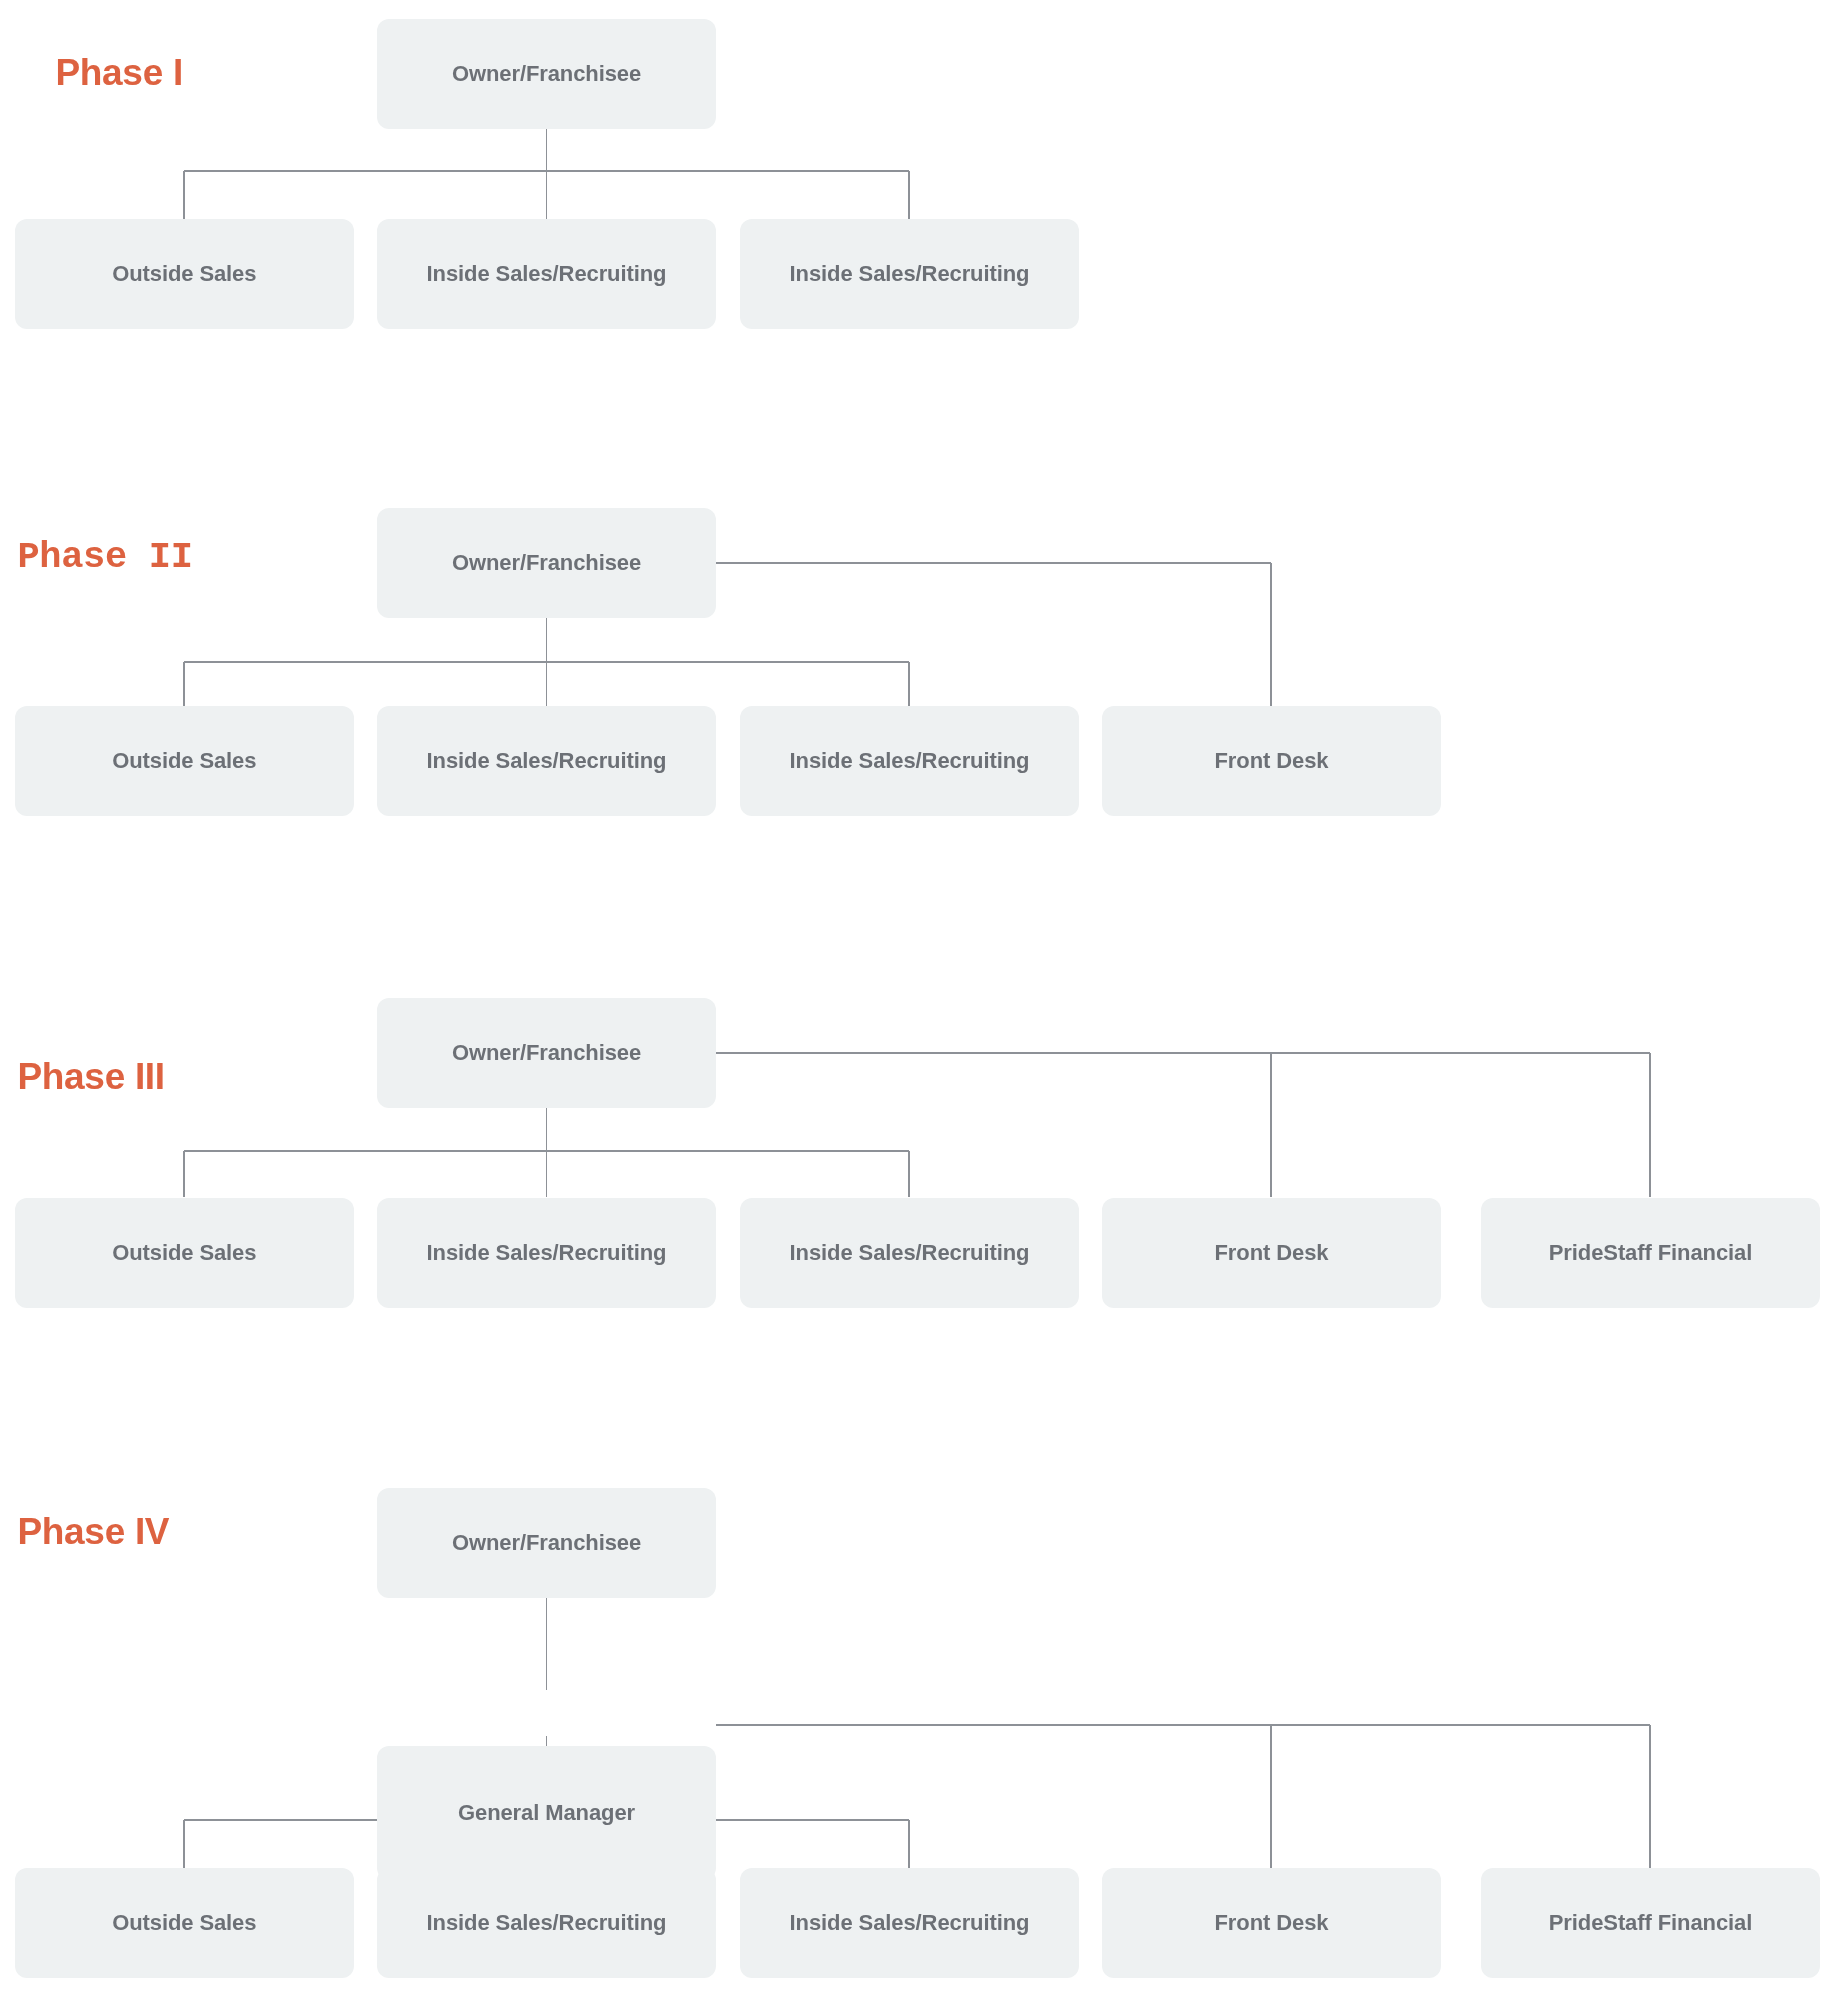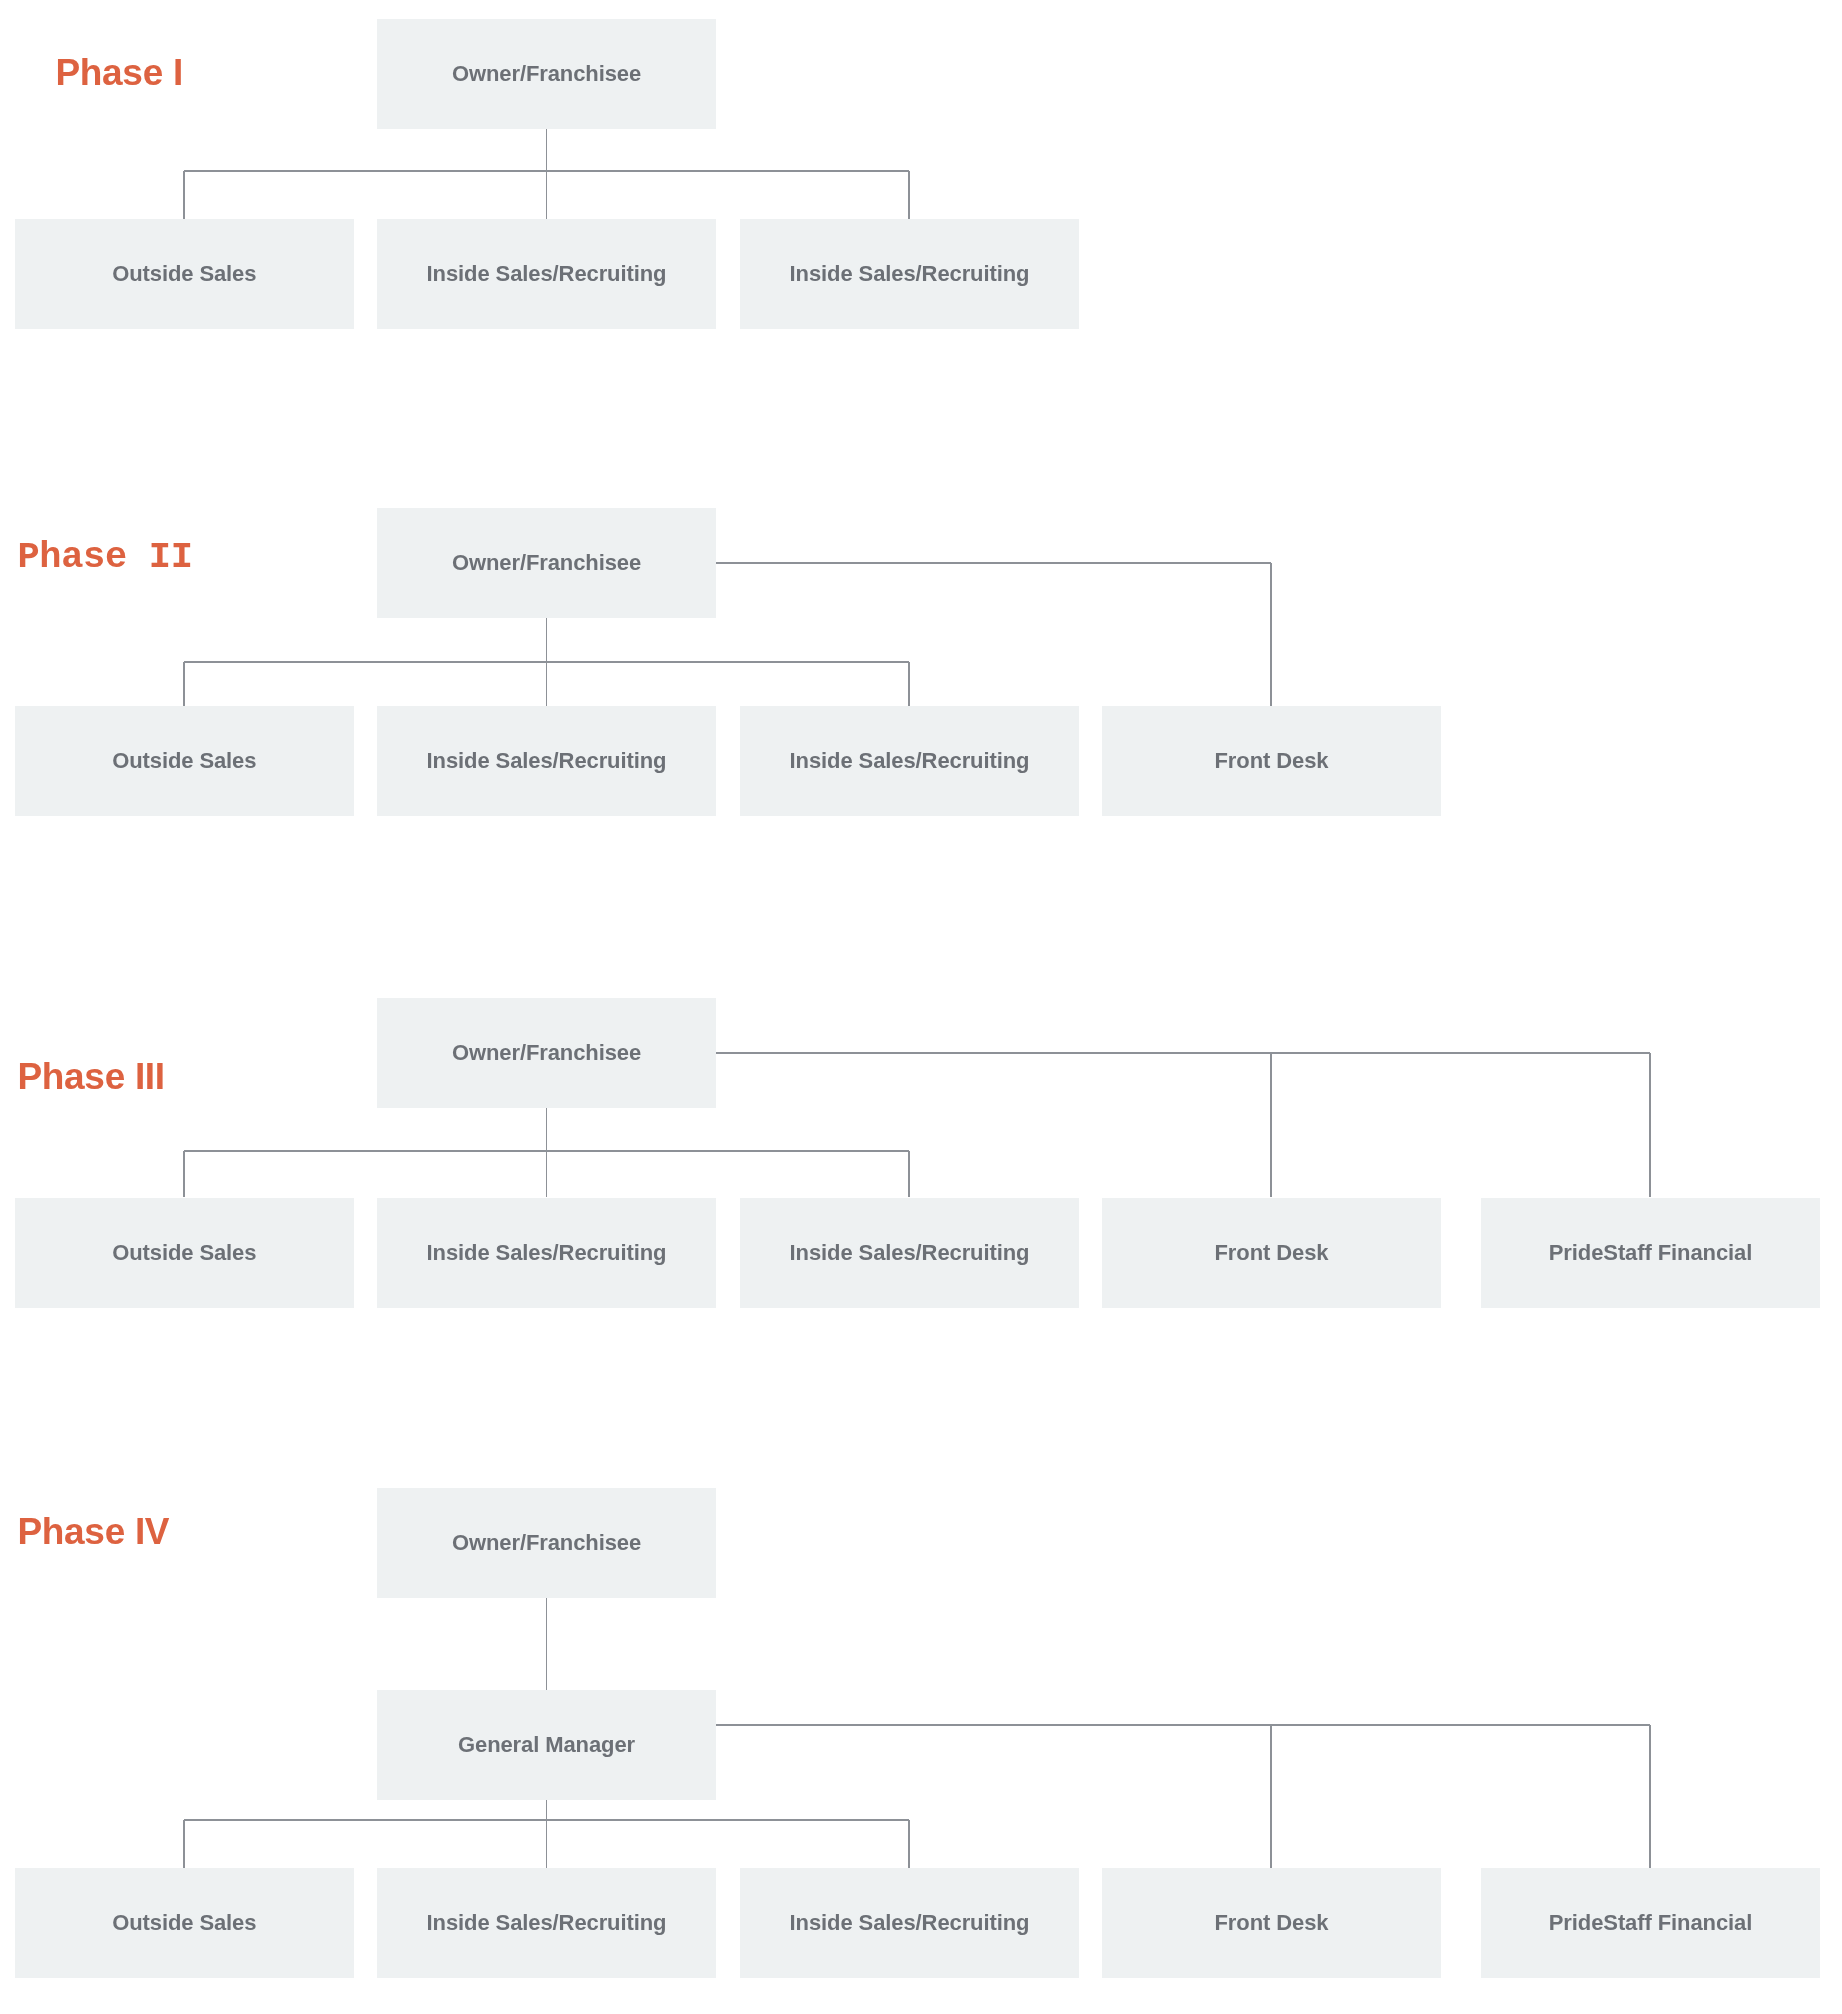--- a/index.html
+++ b/index.html
@@ -50,21 +50,21 @@
     letter-spacing: -0.3px;
     line-height: 1;
     white-space: nowrap;
   }
 
   
   .node {
     position: absolute;
     z-index: 2;
     background: #eef1f2;
-    border-radius: 0;
+    border-radius: 12px;
     display: flex;
     align-items: center;
     justify-content: center;
     box-sizing: border-box;
     padding: 0 12px;
   }
   .node-label {
     color: #6c7076;
     font-size: 22px;
     font-weight: bold;
@@ -186,21 +186,21 @@
   <div class="node" style="left:1481px; top:1198px; width:339px; height:110px;">
     <span class="node-label">PrideStaff Financial</span>
   </div>
 
   <div class="phase-label" style="left:17.4px; top:1513px;">Phase IV</div>
 
   <div class="node" style="left:377px; top:1488px; width:339px; height:110px;">
     <span class="node-label">Owner/Franchisee</span>
   </div>
 
-  <div class="node" style="left:377px; top:1690px; width:339px; height:110px;">
+  <div class="node" style="left:377px; top:1746px; width:339px; height:134px;">
     <span class="node-label">General Manager</span>
   </div>
 
   <div class="node" style="left:14.8px; top:1868px; width:339px; height:110px;">
     <span class="node-label">Outside Sales</span>
   </div>
 
   <div class="node" style="left:377px; top:1868px; width:339px; height:110px;">
     <span class="node-label">Inside Sales/Recruiting</span>
   </div>

